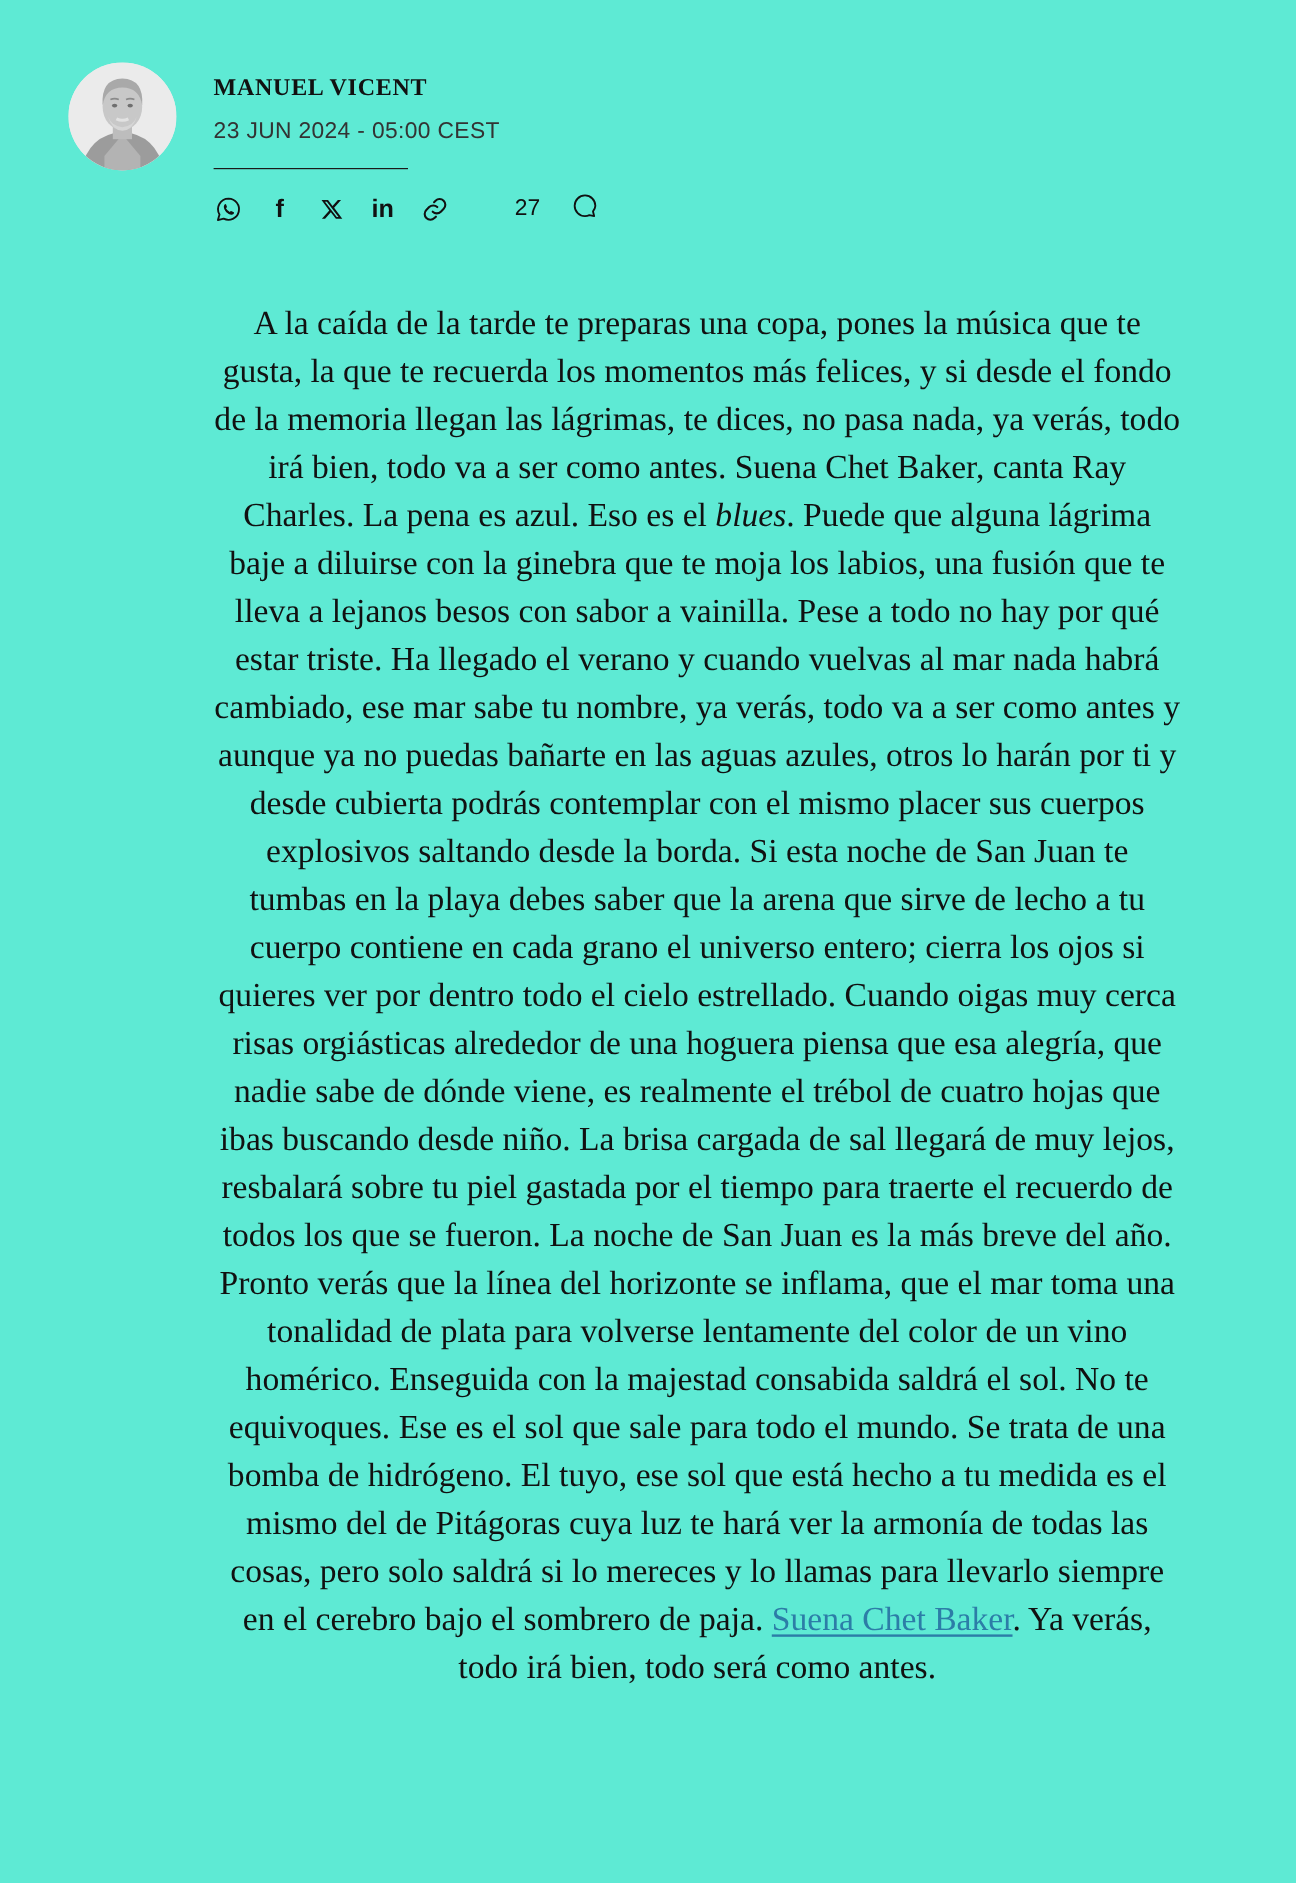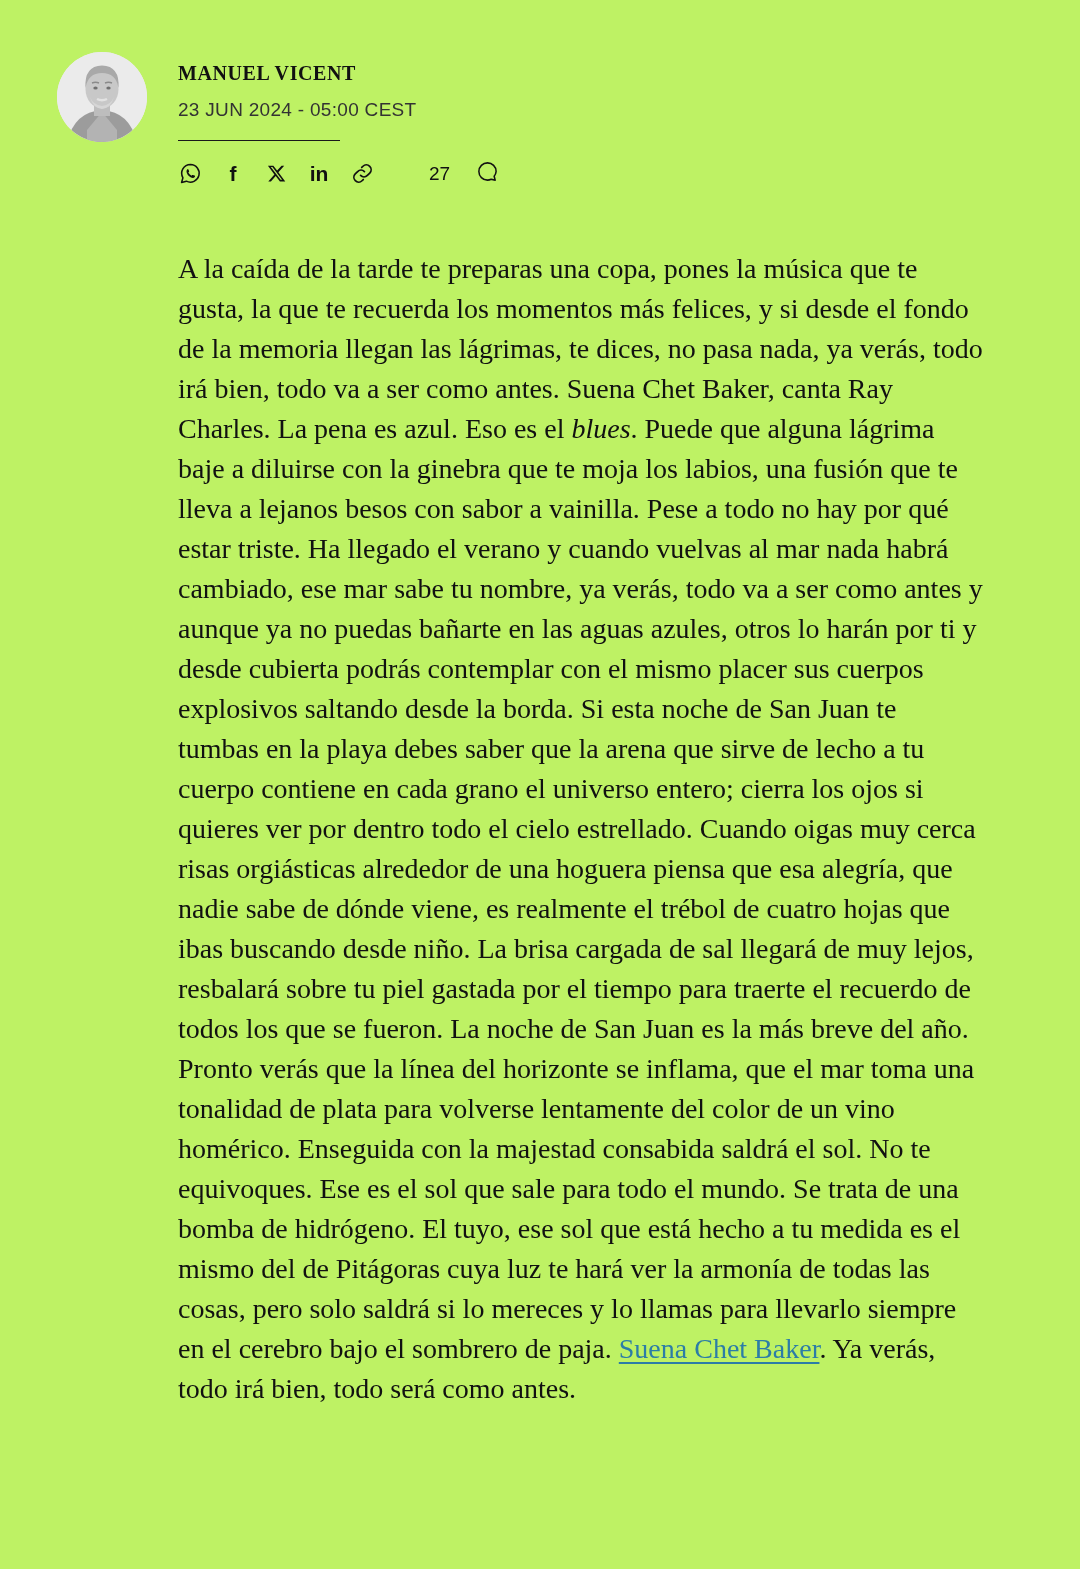--- a/index.html
+++ b/index.html
@@ -4,21 +4,21 @@
 <style>
   * { margin: 0; padding: 0; box-sizing: border-box; }
   html, body { background: #ffffff; }
   body {
     width: 1080px;
     min-height: 1569px;
     font-family: "Liberation Serif", serif;
     color: #111111;
     position: relative;
   }
-  .page { width: 1080px; min-height: 1569px; background: #bef264; }
+  .page { width: 1080px; min-height: 1569px; background: #5eead4; }
 
   
   .byline {
     display: flex;
     align-items: flex-start;
     padding: 52px 0 0 57px;
   }
   .avatar {
     width: 90px; height: 90px;
     border-radius: 50%;
@@ -91,21 +91,21 @@
   }
 
   
   .article-body {
     margin: 62px 0 0 178px;
     width: 806px;
     font-family: "Liberation Serif", serif;
     font-size: 28px;
     line-height: 40px;
     color: #111111;
-    text-align: left;
+    text-align: center;
     padding-bottom: 48px;
   }
   .article-body .seg-italic { font-style: italic; }
   .article-body a.seg-link {
     color: #2c7da7;
     text-decoration: underline;
     text-decoration-color: #2c7da7;
     text-underline-offset: 4px;
     text-decoration-thickness: 1.5px;
   }

